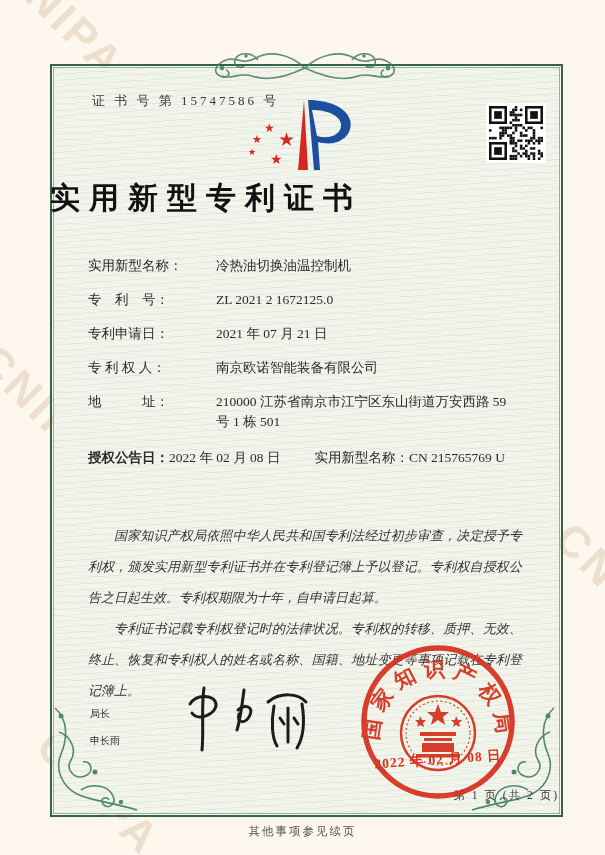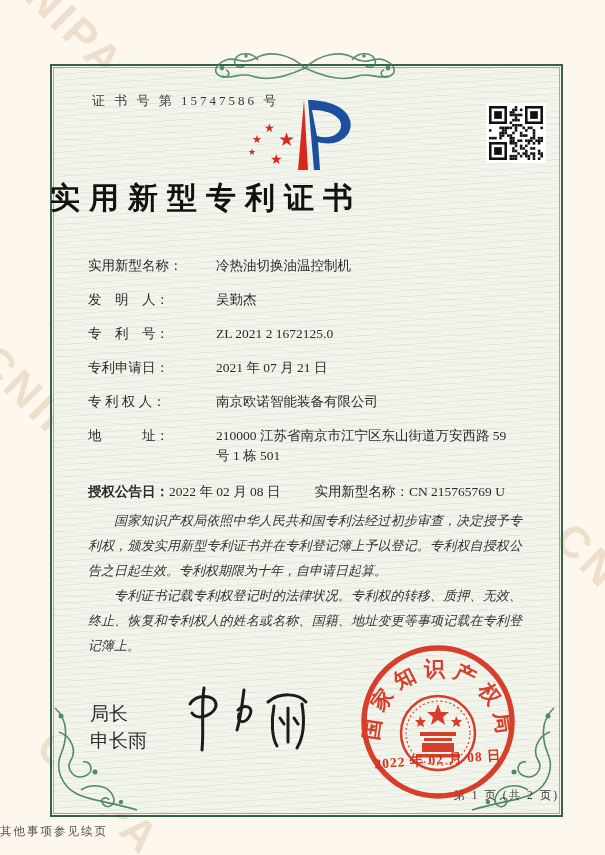--- a/index.html
+++ b/index.html
@@ -39,33 +39,33 @@
     text-align:left;font-size:30px;font-weight:bold;letter-spacing:9px;color:#111;
   }
   .fields{position:absolute;left:88px;top:256px;width:442px;z-index:5;font-size:13.5px;line-height:20px;}
   .row{display:flex;margin-bottom:14px;gap:28px;}
   .lbl{flex:0 0 100px;white-space:nowrap;}
   .val{flex:1;}
   .grant-row{display:flex;margin-top:16px;}
   .grant-row .pair{display:flex;}
   .grant-row .pair + .pair{margin-left:34px;}
   .body-text{
-    position:absolute;left:88px;top:508px;width:434px;z-index:5;
-    font-size:13px;line-height:25px;text-align:justify;font-style:italic;color:#333;
+    position:absolute;left:88px;top:520px;width:434px;z-index:5;
+    font-size:13px;line-height:31px;text-align:justify;font-style:italic;color:#333;
   }
   .body-text p{margin:0;text-indent:2em;}
-  .sig-block{position:absolute;left:90px;top:700px;z-index:5;font-size:19px;line-height:27px;font-style:normal;}
+  .sig-block{position:absolute;left:90px;top:700px;z-index:5;font-size:10px;line-height:27px;font-style:normal;}
   .sig-script{position:absolute;left:182px;top:680px;z-index:6;}
   .seal{position:absolute;left:352px;top:638px;width:172px;height:168px;z-index:7;opacity:0.93;}
   .seal-date{
     position:absolute;left:356px;top:751px;width:164px;z-index:8;text-align:center;
     color:#d5311d;font-size:13.5px;font-weight:bold;letter-spacing:1px;transform:rotate(-4deg);
   }
   .page-num{position:absolute;left:50px;top:788px;width:509px;z-index:5;text-align:right;font-size:11.5px;letter-spacing:2px;color:#3a3a3a;}
-  .footer-note{position:absolute;left:0;top:824px;width:605px;z-index:5;font-size:11.5px;letter-spacing:2px;color:#555;}
+  .footer-note{position:absolute;left:0;top:824px;width:605px;z-index:5;text-align:center;font-size:11.5px;letter-spacing:2px;color:#555;}
   .star{position:absolute;color:#d5281e;font-family:"DejaVu Sans",sans-serif;line-height:1;}
 </style>
 </head>
 <body>
 
 <div class="page">
 
   <div class="watermark" style="left:-14px;top:-8px;">CNIPA</div>
   <div class="watermark" style="left:368px;top:252px;">CNIPA</div>
   <div class="watermark" style="left:-36px;top:382px;">CNIPA</div>
@@ -248,24 +248,20 @@
     </svg>
 
   <div class="title">实用新型专利证书</div>
 
   <div class="fields">
     <div class="row">
       <span class="lbl">实用新型名称：</span>
       <span class="val">冷热油切换油温控制机</span>
     </div>
     <div class="row">
-      <span class="lbl">发　明　人：</span>
-      <span class="val">吴勤杰</span>
-    </div>
-    <div class="row">
       <span class="lbl">专　利　号：</span>
       <span class="val">ZL 2021 2 1672125.0</span>
     </div>
     <div class="row">
       <span class="lbl">专利申请日：</span>
       <span class="val">2021 年 07 月 21 日</span>
     </div>
     <div class="row">
       <span class="lbl">专 利 权 人：</span>
       <span class="val">南京欧诺智能装备有限公司</span>

